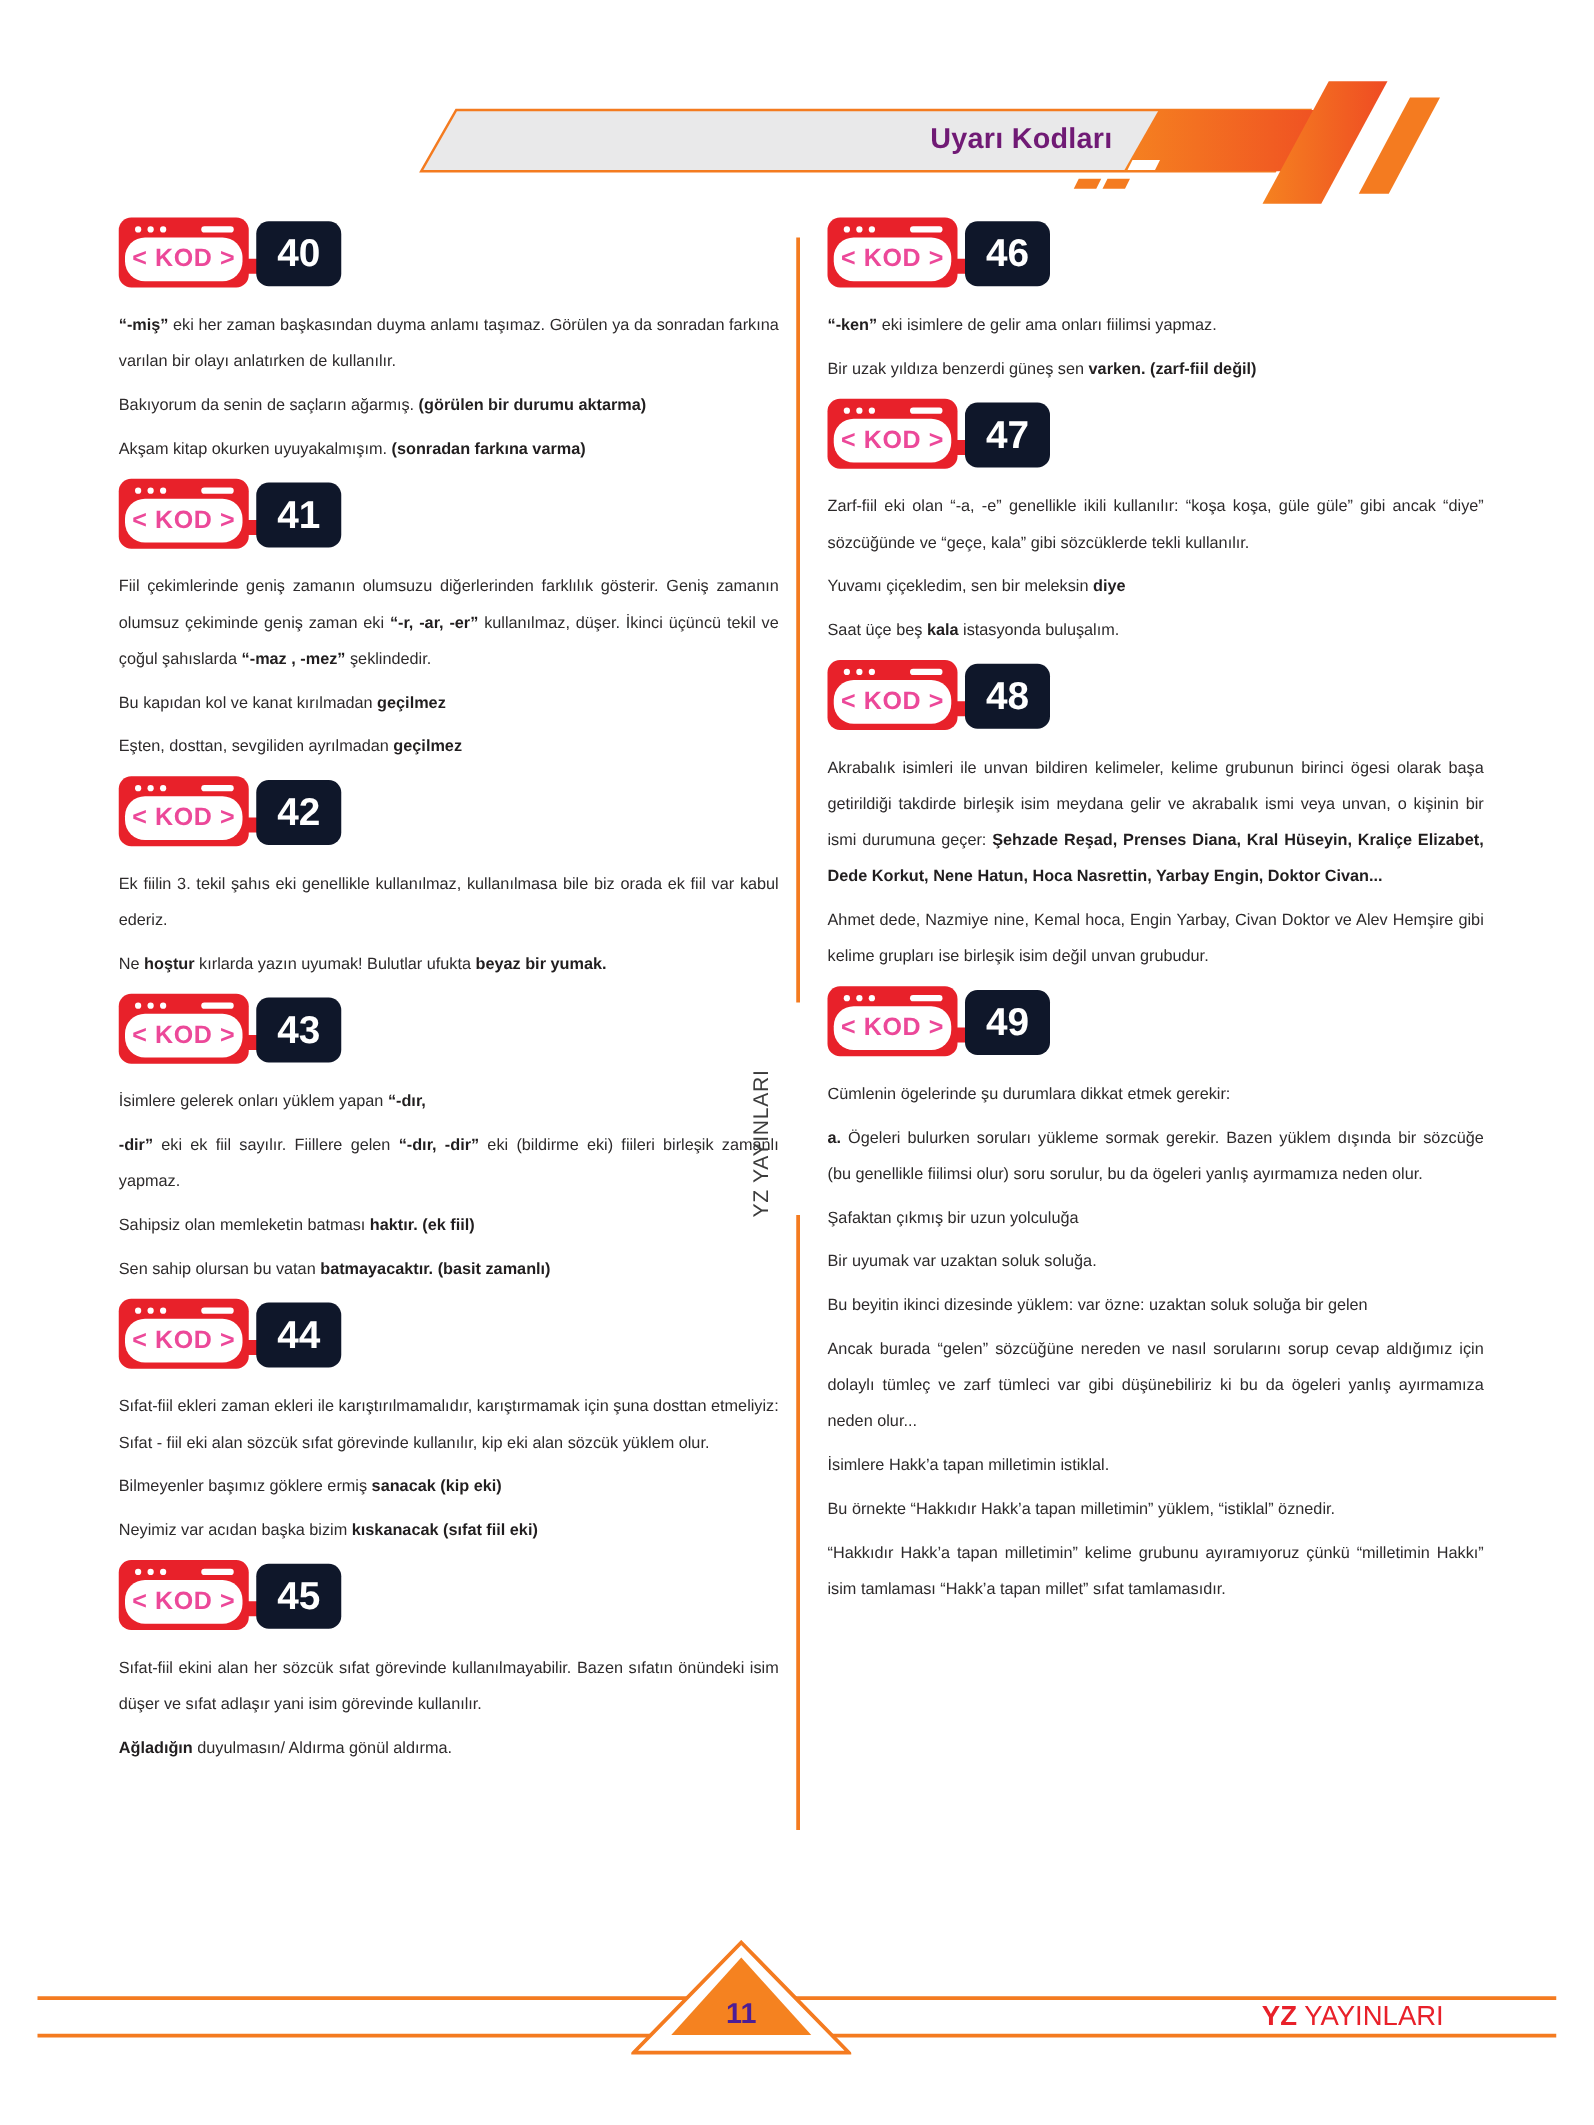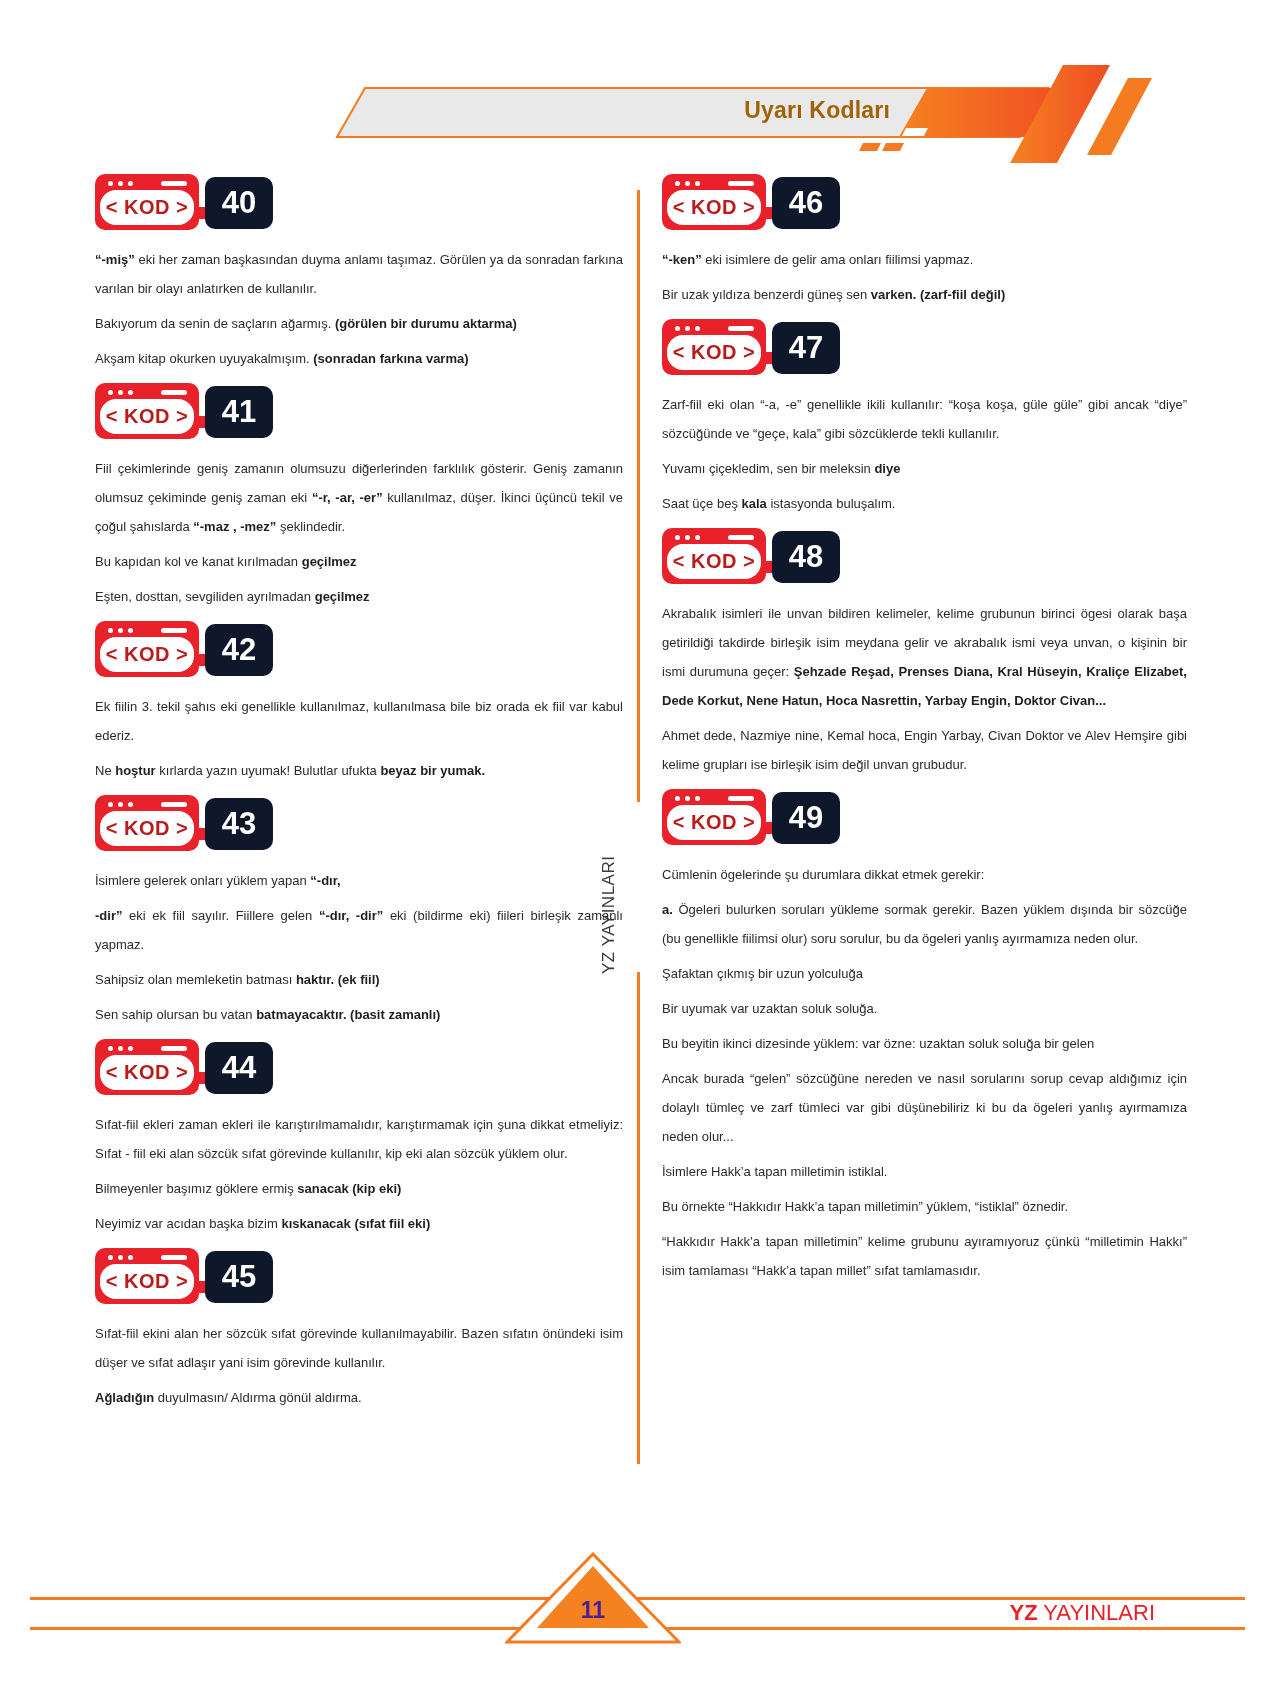--- a/index.html
+++ b/index.html
@@ -4,21 +4,21 @@
 <style>
   html,body{margin:0;padding:0;background:#ffffff;}
   .page{
     position:relative;width:1275px;height:1700px;background:#ffffff;overflow:hidden;
     font-family:"Liberation Sans",sans-serif;color:#2d2a2b;
   }
   
   .header-svg{position:absolute;left:0;top:0;width:1275px;height:200px;}
   .header-title{
     position:absolute;left:600px;top:97px;width:290px;text-align:right;
-    font-size:23px;font-weight:bold;color:#a16207;letter-spacing:.2px;
+    font-size:23px;font-weight:bold;color:#701a75;letter-spacing:.2px;
   }
   
   .col{position:absolute;top:172px;}
   .col-left{left:95px;width:528px;}
   .col-right{left:662px;width:525px;}
   .kod-section{margin:0 0 2px 0;}
   .body-par{margin:0 0 6px 0;text-align:justify;font-size:13px;line-height:29px;}
   .body-par b{color:#211e1f;}
   
   .kod-badge{display:flex;align-items:flex-start;margin:10px 0 15px 0;}
@@ -27,21 +27,21 @@
   .kod-window::before{
     content:"";position:absolute;left:13px;top:7px;width:5px;height:5px;border-radius:50%;
     background:#fff;box-shadow:10px 0 0 #fff,20px 0 0 #fff;
   }
   .kod-window::after{
     content:"";position:absolute;right:12px;top:7px;width:26px;height:5px;border-radius:3px;background:#fff;
   }
   .kod-window-inner{
     position:absolute;left:5px;right:5px;top:16px;bottom:5px;background:#fff;border-radius:16px;
     display:flex;align-items:center;justify-content:center;
-    font-weight:bold;font-size:20px;color:#b91c1c;letter-spacing:.5px;white-space:nowrap;
+    font-weight:bold;font-size:20px;color:#ec4899;letter-spacing:.5px;white-space:nowrap;
   }
   .kod-connector{width:20px;height:12px;background:#e8212a;margin:33px -7px 0 -7px;flex:0 0 auto;}
   .kod-num{
     min-width:50px;height:52px;margin-top:3px;padding:0 9px;background:#0f172a;border-radius:10px;
     color:#fff;font-weight:bold;font-size:31px;display:flex;align-items:center;justify-content:center;flex:0 0 auto;
   }
   
   .divider-seg{position:absolute;left:637px;width:3px;background:#f47b20;}
   .divider-top{top:190px;height:612px;}
   .divider-bottom{top:972px;height:492px;}
@@ -134,21 +134,21 @@
         <p class="body-par"><span>Sen sahip olursan bu vatan </span><b>batmayacaktır. (basit zamanlı)</b></p>
       </section>
       <section class="kod-section">
         <div class="kod-badge">
           <div class="kod-window">
             <div class="kod-window-inner">&lt; KOD &gt;</div>
           </div>
           <div class="kod-connector"></div>
           <div class="kod-num">44</div>
         </div>
-        <p class="body-par"><span>Sıfat-fiil ekleri zaman ekleri ile karıştırılmamalıdır, karıştırmamak için şuna dikkat etmeliyiz: Sıfat - fiil eki alan sözcük sıfat görevinde kullanılır, kip eki alan sözcük yüklem olur.</span></p>
+        <p class="body-par"><span>Sıfat-fiil ekleri zaman ekleri ile karıştırılmamalıdır, karıştırmamak için şuna dosttan etmeliyiz: Sıfat - fiil eki alan sözcük sıfat görevinde kullanılır, kip eki alan sözcük yüklem olur.</span></p>
         <p class="body-par"><span>Bilmeyenler başımız göklere ermiş </span><b>sanacak (kip eki)</b></p>
         <p class="body-par"><span>Neyimiz var acıdan başka bizim </span><b>kıskanacak (sıfat fiil eki)</b></p>
       </section>
       <section class="kod-section">
         <div class="kod-badge">
           <div class="kod-window">
             <div class="kod-window-inner">&lt; KOD &gt;</div>
           </div>
           <div class="kod-connector"></div>
           <div class="kod-num">45</div>

